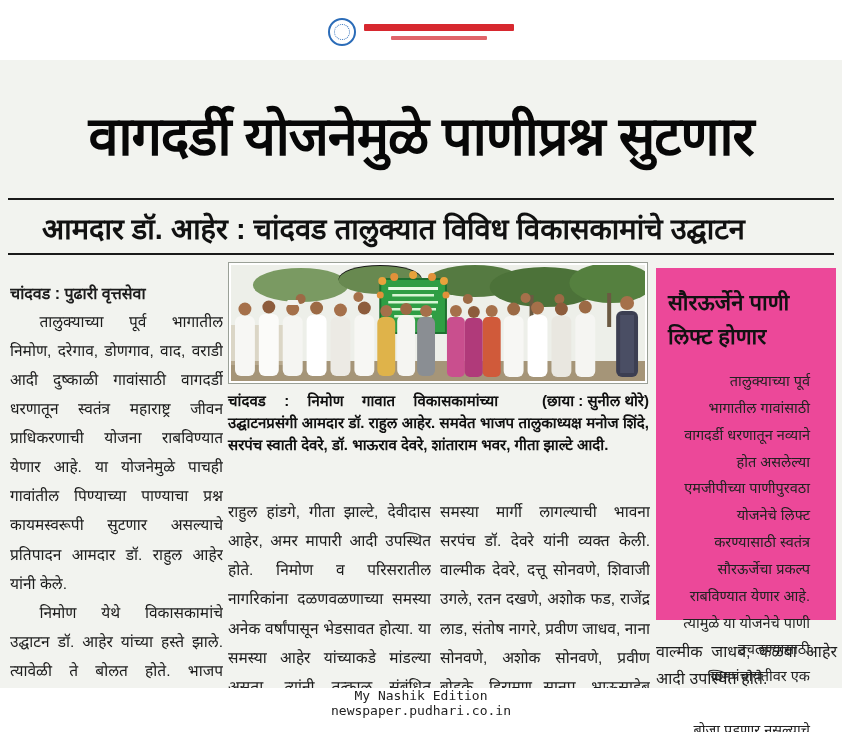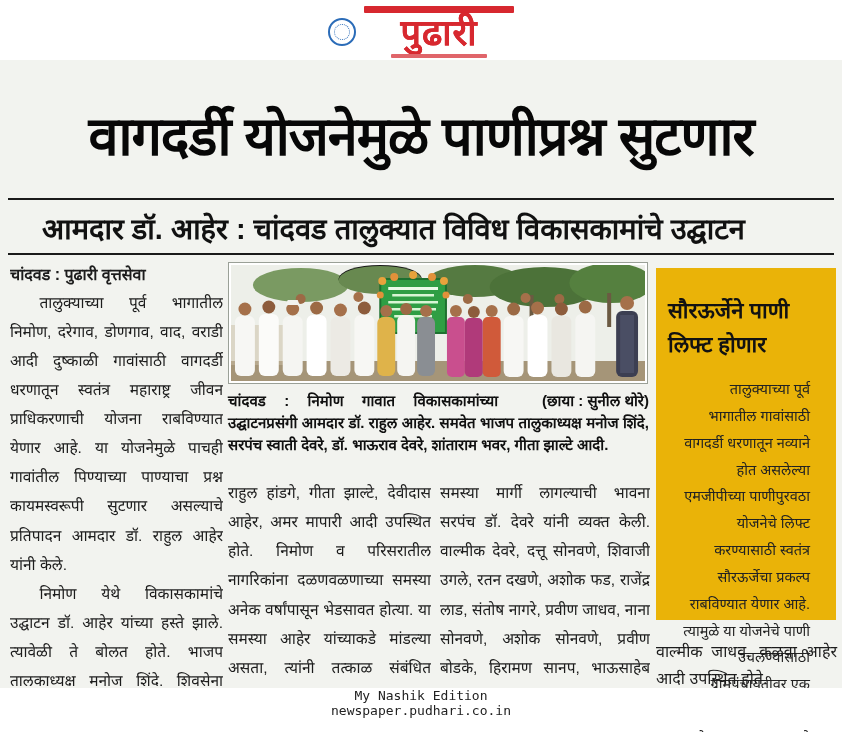--- a/index.html
+++ b/index.html
@@ -22,51 +22,50 @@
   .headline{position:absolute;left:8px;top:80px;width:826px;height:112px;
     font-size:54px;font-weight:900;color:#070707;text-align:right;
     line-height:1.05;display:flex;align-items:center;justify-content:center;
     letter-spacing:-1px;}
   .rule{position:absolute;left:8px;width:826px;height:2px;background:#1a1a1a;}
   .rule-1{top:198px;}
   .rule-2{top:253px;}
   .subheadline{position:absolute;left:10px;top:203px;width:824px;height:48px;
     font-size:29px;font-weight:700;color:#111;display:flex;align-items:center;margin-left:32px;}
   
-  .bodytext{font-size:15.5px;line-height:1.88;text-align:justify;color:#1c1c1c;}
+  .bodytext{font-size:15.5px;line-height:1.88;text-align:justify;color:#1c1c1c;margin-top:19px;}
   .col1{position:absolute;left:10px;top:262px;width:213px;height:424px;overflow:hidden;}
   .dateline{font-weight:800;font-size:16px;line-height:1.6;}
   .para-indent{text-indent:1.9em;margin:0;}
   .para{margin:0;}
   
   .photo-wrap{position:absolute;left:228px;top:262px;width:420px;height:122px;background:#fff;border:1px solid #9aa097;box-sizing:border-box;padding:2px;}
   .photo-wrap svg{display:block;width:100%;height:100%;}
   .caption{position:absolute;left:228px;top:390px;width:421px;font-size:15px;font-weight:700;line-height:1.48;text-align:justify;color:#101010;}
   .credit{float:right;font-weight:700;white-space:nowrap;margin-left:44px;}
   .col2{position:absolute;left:228px;top:478px;width:203px;height:212px;overflow:hidden;}
   .col3{position:absolute;left:440px;top:478px;width:210px;height:212px;overflow:hidden;}
   
-  .sidebox{position:absolute;left:656px;top:268px;width:180px;height:352px;background:#eab308;box-sizing:border-box;padding:26px 12px;}
+  .sidebox{position:absolute;left:656px;top:268px;width:180px;height:352px;background:#ec4899;box-sizing:border-box;padding:18px 12px;}
   .sidebox-title{font-size:22px;font-weight:800;line-height:1.55;color:#121212;margin:0 0 8px 0;}
   .sidebox-body{font-size:14.5px;line-height:1.85;text-align:right;color:#222;margin:14px;}
   .side-addendum{position:absolute;left:656px;top:638px;width:181px;font-size:16px;line-height:1.7;text-align:justify;color:#1c1c1c;}
   
   .footer{position:absolute;left:0;top:688px;width:842px;text-align:center;background:#fff;
     font-family:"DejaVu Sans Mono","Liberation Mono",monospace;font-size:13px;line-height:1.18;color:#222;}
 </style>
 </head>
 <body>
 
 <div class="paper-bg"></div>
 
 <div class="masthead">
   <div class="seal"></div>
   <div class="logo-block">
     <div class="logo-strip"></div>
-    <div class="logo-text">पुढारी</div>
     <div class="logo-sub"></div>
   </div>
 </div>
 
 <div class="headline">वागदर्डी योजनेमुळे पाणीप्रश्न सुटणार</div>
 <div class="rule rule-1"></div>
 <div class="subheadline">आमदार डॉ. आहेर : चांदवड तालुक्यात विविध विकासकामांचे उद्घाटन</div>
 <div class="rule rule-2"></div>
 
 <div class="col1 bodytext">

